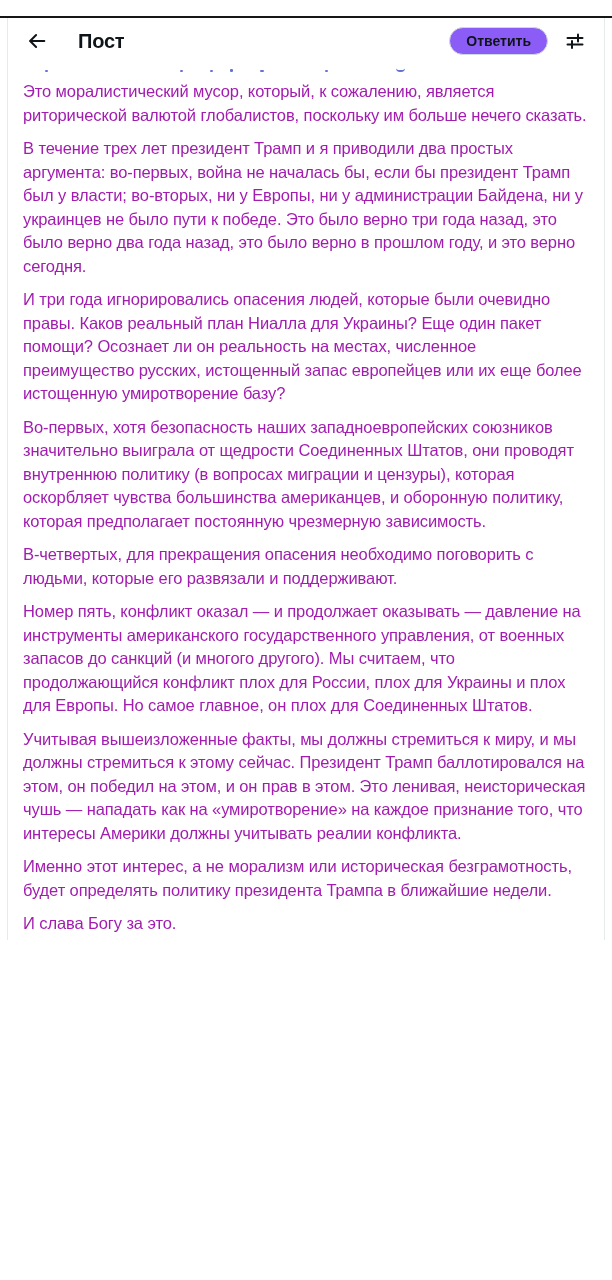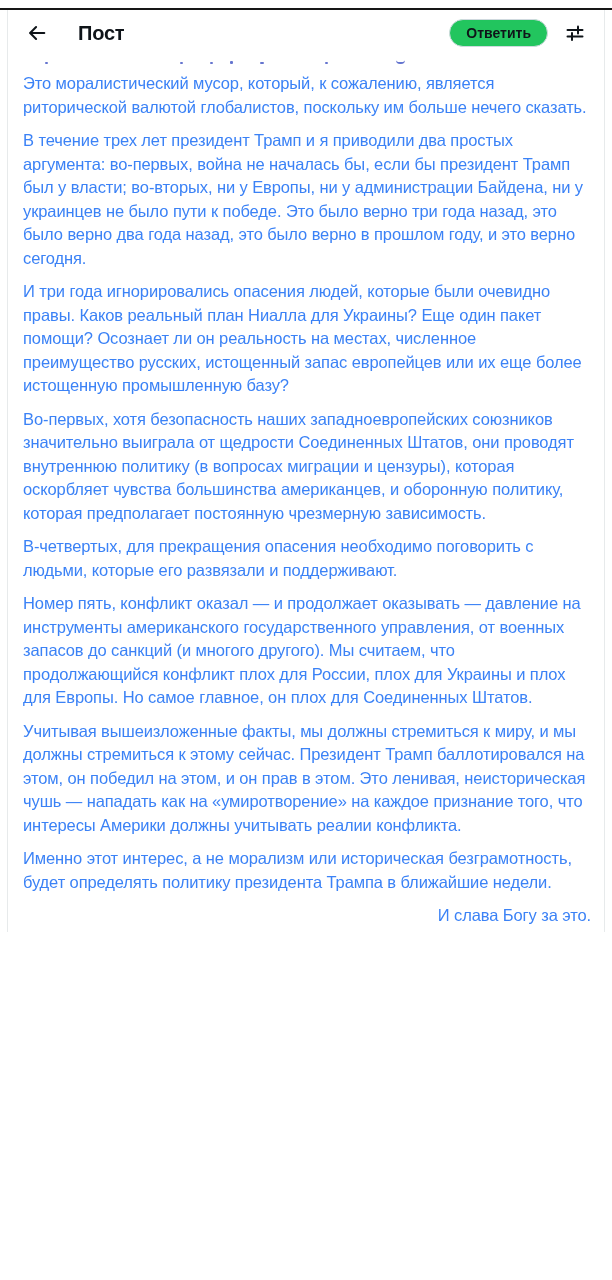--- a/index.html
+++ b/index.html
@@ -5,21 +5,21 @@
   * { margin: 0; padding: 0; box-sizing: border-box; }
   html, body { background: #ffffff; }
   body { font-family: "Liberation Sans", "DejaVu Sans", sans-serif; }
 
   .screen {
     position: relative;
     width: 612px;
     height: 924px;
     background: #ffffff;
     overflow: hidden;
-    margin: 8px auto;
+    margin: 16px auto;
   }
 
   .top-edge {
     position: absolute;
     top: 0; left: 0; right: 0;
     height: 2px;
     background: #161616;
   }
 
   .col-border {
@@ -66,21 +66,21 @@
     margin-left: auto;
     display: flex;
     align-items: center;
     gap: 12px;
     padding-right: 14px;
   }
 
   .reply-btn {
     height: 28px;
     padding: 0 16px;
-    background: #22c55e;
+    background: #8b5cf6;
     border: 1px solid #cfd9de;
     border-radius: 9999px;
     font-family: inherit;
     font-size: 14px;
     font-weight: 700;
     color: #0f1419;
     cursor: pointer;
     display: flex;
     align-items: center;
   }
@@ -127,25 +127,25 @@
   .frag.f7 {
     left: 373px; width: 9px; height: 4px;
     background: transparent;
     border-bottom: 2.5px solid #4a5dc7;
     border-radius: 0 0 6px 6px;
   }
 
   .post-body p {
     font-size: 16.5px;
     line-height: 23.5px;
-    color: #3b82f6;
+    color: #a21caf;
     margin-bottom: 10px;
     letter-spacing: -0.1px;
   }
-  .post-body p:last-child { margin-bottom: 0; text-align: right; }
+  .post-body p:last-child { margin-bottom: 0; }
 </style>
 </head>
 <body>
 
 <div class="screen">
 
   <div class="top-edge"></div>
   <div class="col-border left"></div>
   <div class="col-border right"></div>
 
@@ -184,21 +184,21 @@
       <span class="frag f3"></span>
       <span class="frag f4"></span>
       <span class="frag f5"></span>
       <span class="frag f6"></span>
       <span class="frag f7"></span>
     </div>
 
     <div class="post-body">
       <p>Это моралистический мусор, который, к сожалению, является риторической валютой глобалистов, поскольку им больше нечего сказать.</p>
       <p>В течение трех лет президент Трамп и я приводили два простых аргумента: во-первых, война не началась бы, если бы президент Трамп был у власти; во-вторых, ни у Европы, ни у администрации Байдена, ни у украинцев не было пути к победе. Это было верно три года назад, это было верно два года назад, это было верно в прошлом году, и это верно сегодня.</p>
-      <p>И три года игнорировались опасения людей, которые были очевидно правы. Каков реальный план Ниалла для Украины? Еще один пакет помощи? Осознает ли он реальность на местах, численное преимущество русских, истощенный запас европейцев или их еще более истощенную промышленную базу?</p>
+      <p>И три года игнорировались опасения людей, которые были очевидно правы. Каков реальный план Ниалла для Украины? Еще один пакет помощи? Осознает ли он реальность на местах, численное преимущество русских, истощенный запас европейцев или их еще более истощенную умиротворение базу?</p>
       <p>Во-первых, хотя безопасность наших западноевропейских союзников значительно выиграла от щедрости Соединенных Штатов, они проводят внутреннюю политику (в вопросах миграции и цензуры), которая оскорбляет чувства большинства американцев, и оборонную политику, которая предполагает постоянную чрезмерную зависимость.</p>
       <p>В-четвертых, для прекращения опасения необходимо поговорить с людьми, которые его развязали и поддерживают.</p>
       <p>Номер пять, конфликт оказал — и продолжает оказывать — давление на инструменты американского государственного управления, от военных запасов до санкций (и многого другого). Мы считаем, что продолжающийся конфликт плох для России, плох для Украины и плох для Европы. Но самое главное, он плох для Соединенных Штатов.</p>
       <p>Учитывая вышеизложенные факты, мы должны стремиться к миру, и мы должны стремиться к этому сейчас. Президент Трамп баллотировался на этом, он победил на этом, и он прав в этом. Это ленивая, неисторическая чушь — нападать как на «умиротворение» на каждое признание того, что интересы Америки должны учитывать реалии конфликта.</p>
       <p>Именно этот интерес, а не морализм или историческая безграмотность, будет определять политику президента Трампа в ближайшие недели.</p>
       <p>И слава Богу за это.</p>
     </div>
 
   </div>
 

